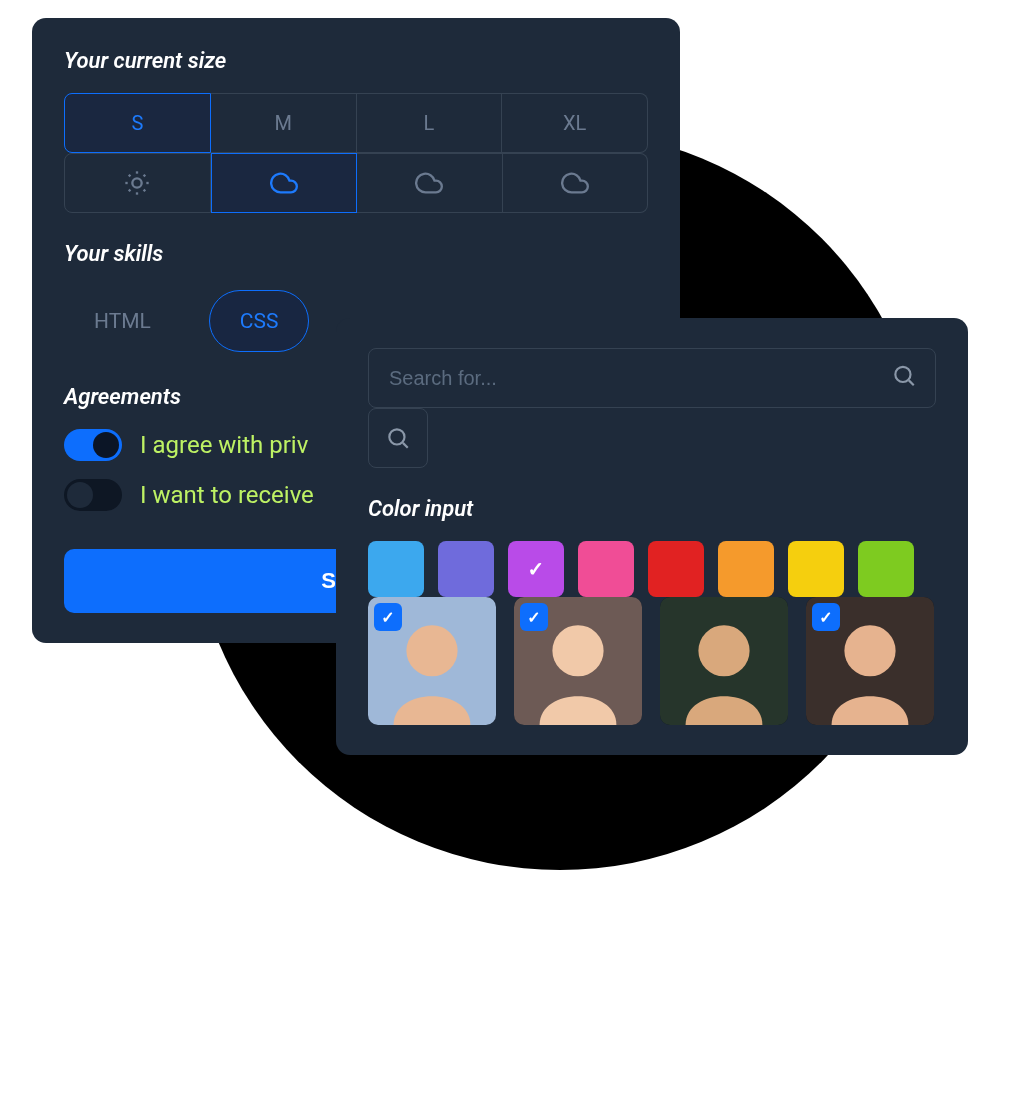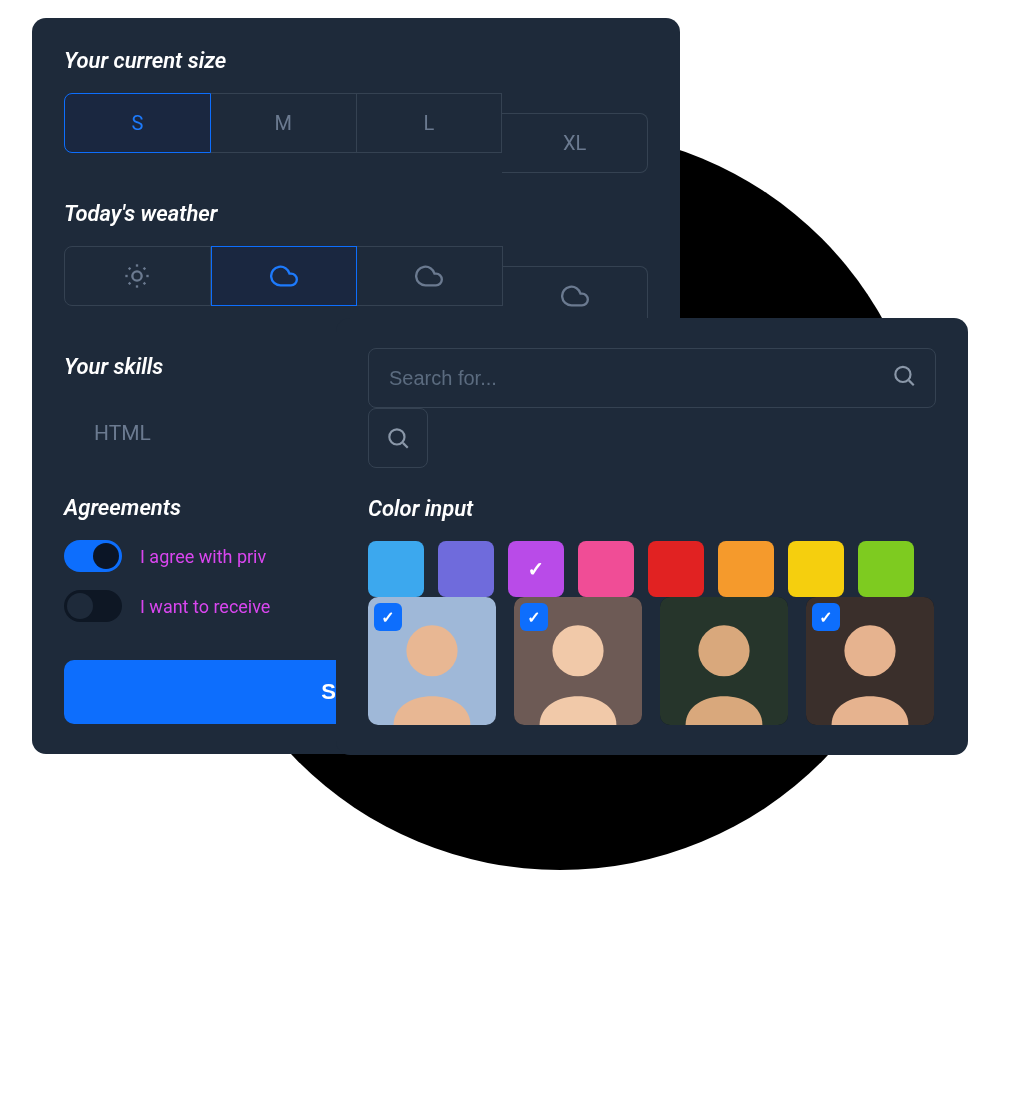--- a/index.html
+++ b/index.html
@@ -60,21 +60,21 @@
     height: 60px;
     display: flex;
     align-items: center;
     justify-content: center;
     font-size: 20px;
     color: #6b7a90;
     border: 1px solid #354252;
     cursor: pointer;
   }
   .segmented .seg:first-child { border-radius: 8px 0 0 8px; }
-  .segmented .seg:last-child { border-radius: 0 8px 8px 0; margin-top: 20px; }
+  .segmented .seg:last-child { border-radius: 0 8px 8px 0; }
   .segmented .seg + .seg { border-left: none; }
   .segmented .seg.active {
     border: 1.5px solid #0d6efd;
     color: #1d7afc;
     background: #1a2740;
   }
 
   
   .segmented.icons .seg svg {
     width: 28px;
@@ -118,21 +118,21 @@
     position: absolute;
     width: 26px;
     height: 26px;
     border-radius: 50%;
     top: 3px;
   }
   .toggle.on { background: #0d6efd; }
   .toggle.on .knob { right: 3px; background: #0b1526; }
   .toggle.off { background: #0e1724; }
   .toggle.off .knob { left: 3px; background: #1e2a3a; }
-  .toggle-row .label { font-size: 18px; color: #d946ef; white-space: nowrap; }
+  .toggle-row .label { font-size: 24px; color: #bef264; white-space: nowrap; }
 
   .save-btn {
     width: 100%;
     background: #0d6efd;
     color: #fff;
     border: none;
     height: 64px;
     font-size: 22px;
     font-weight: 600;
     border-radius: 10px;
@@ -220,21 +220,20 @@
 <div class="card card-left">
 
   <div class="section-label">Your current size</div>
   <div class="segmented">
     <div class="seg active">S</div>
     <div class="seg">M</div>
     <div class="seg">L</div>
     <div class="seg">XL</div>
   </div>
 
-  <div class="section-label">Today's weather</div>
   <div class="segmented icons">
     <div class="seg">
       <svg viewBox="0 0 24 24">
           <circle cx="12" cy="12" r="4"></circle>
           <line x1="12" y1="2" x2="12" y2="4"></line>
           <line x1="12" y1="20" x2="12" y2="22"></line>
           <line x1="4.93" y1="4.93" x2="6.34" y2="6.34"></line>
           <line x1="17.66" y1="17.66" x2="19.07" y2="19.07"></line>
           <line x1="2" y1="12" x2="4" y2="12"></line>
           <line x1="20" y1="12" x2="22" y2="12"></line>
@@ -255,20 +254,21 @@
     <div class="seg">
       <svg viewBox="0 0 24 24">
           <path d="M18 10h-1.26A8 8 0 1 0 9 20h9a5 5 0 0 0 0-10z"></path>
         </svg>
     </div>
   </div>
 
   <div class="section-label">Your skills</div>
   <div class="pills">
     <div class="pill">HTML</div>
+    <div class="pill active">CSS</div>
   </div>
 
   <div class="section-label">Agreements</div>
   <div class="toggle-row">
     <div class="toggle on">
         <div class="knob"></div>
       </div>
     <div class="label">I agree with priv</div>
   </div>
   <div class="toggle-row">

